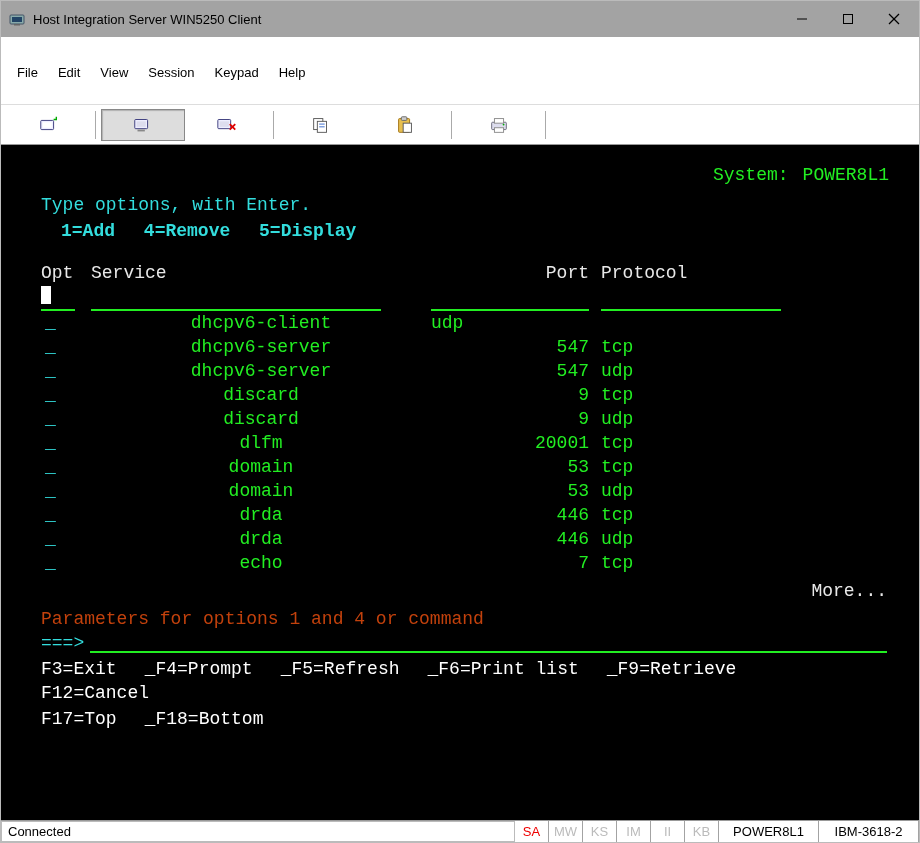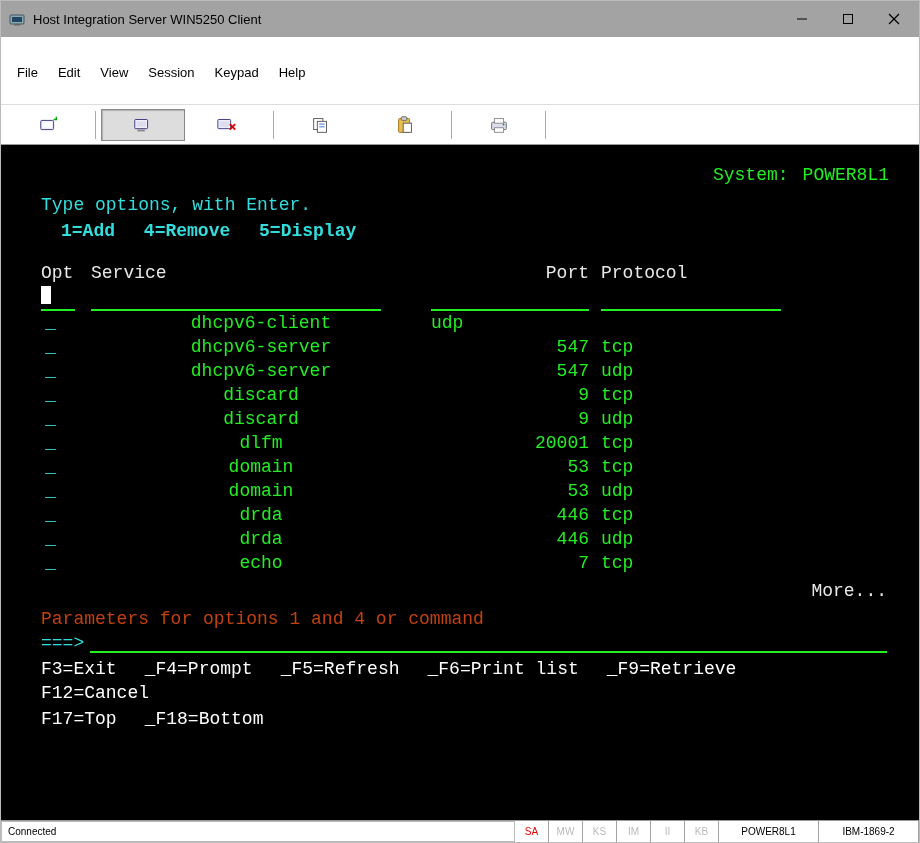--- a/index.html
+++ b/index.html
@@ -53,21 +53,21 @@
 
   .more { color: #e8e8e8; text-align: right; padding-right: 22px; margin-top: 4px; }
   .cmdlbl { color: #c2410c; padding-left: 30px; margin-top: 4px; font-family: Liberation Mono, monospace; }
   .cmdrow { display: flex; padding-left: 30px; color: #33dddd; }
   .cmdrow .arrow { margin-right: 6px; }
   .cmdrow .cmdline { flex: 1; border-bottom: 2px solid #22ee22; height: 22px; margin-right: 22px; }
 
   .fkeys { padding-left: 30px; color: #ffffff; margin-top: 2px; text-decoration: underline; }
   .fkeys span { margin-right: 28px; display: inline-block; }
 
-  .statusbar { display: flex; align-items: stretch; height: 22px; font-size: 10px; background: #c4b5fd; border-top: 1px solid #999; }
+  .statusbar { display: flex; align-items: stretch; height: 22px; font-size: 13px; background: #c4b5fd; border-top: 1px solid #999; }
   .statusbar .cell { padding: 2px 6px; border-right: 1px solid #a3a3a3; background: #fff; display: flex; align-items: center; }
   .statusbar .conn { flex: 1; border: 1px solid #bbb; }
   .statusbar .sa { color: #e00; }
   .statusbar .dim { color: #bbb; }
   .statusbar .cell.small { width: 34px; justify-content: center; }
   .statusbar .cell.med { min-width: 100px; justify-content: center; }
 </style>
 </head>
 <body>
 
@@ -295,16 +295,16 @@
 
   <div class="statusbar">
     <div class="cell conn">Connected</div>
     <div class="cell small sa">SA</div>
     <div class="cell small dim">MW</div>
     <div class="cell small dim">KS</div>
     <div class="cell small dim">IM</div>
     <div class="cell small dim">II</div>
     <div class="cell small dim">KB</div>
     <div class="cell med">POWER8L1</div>
-    <div class="cell med">IBM-1869-2</div>
+    <div class="cell med">IBM-3618-2</div>
   </div>
 
 </div>
 
 </body></html>

